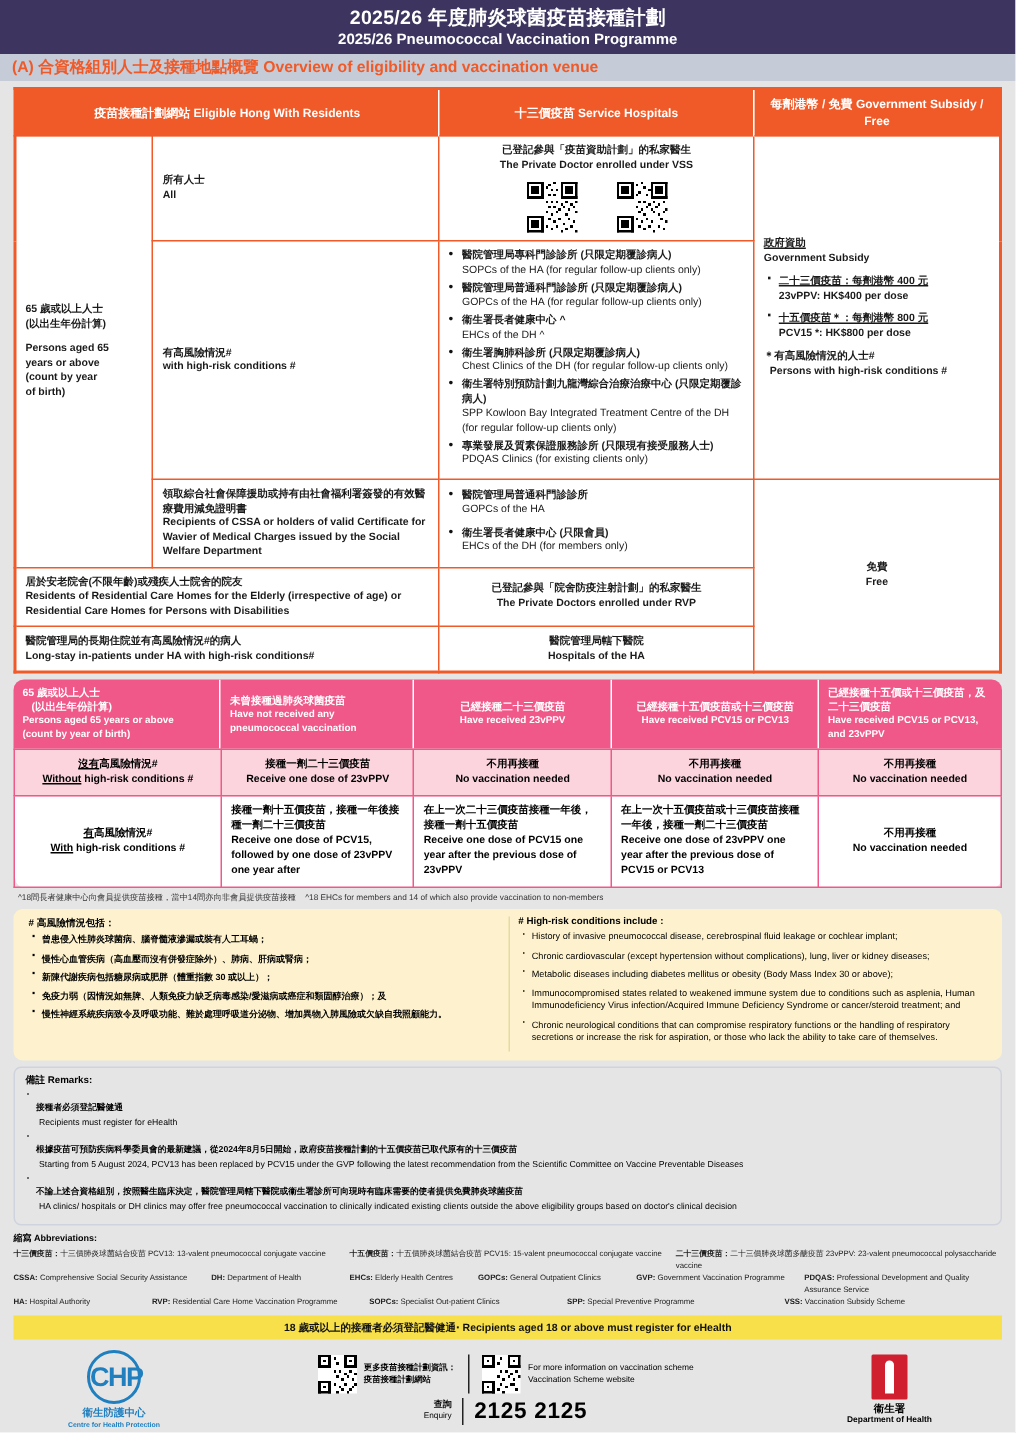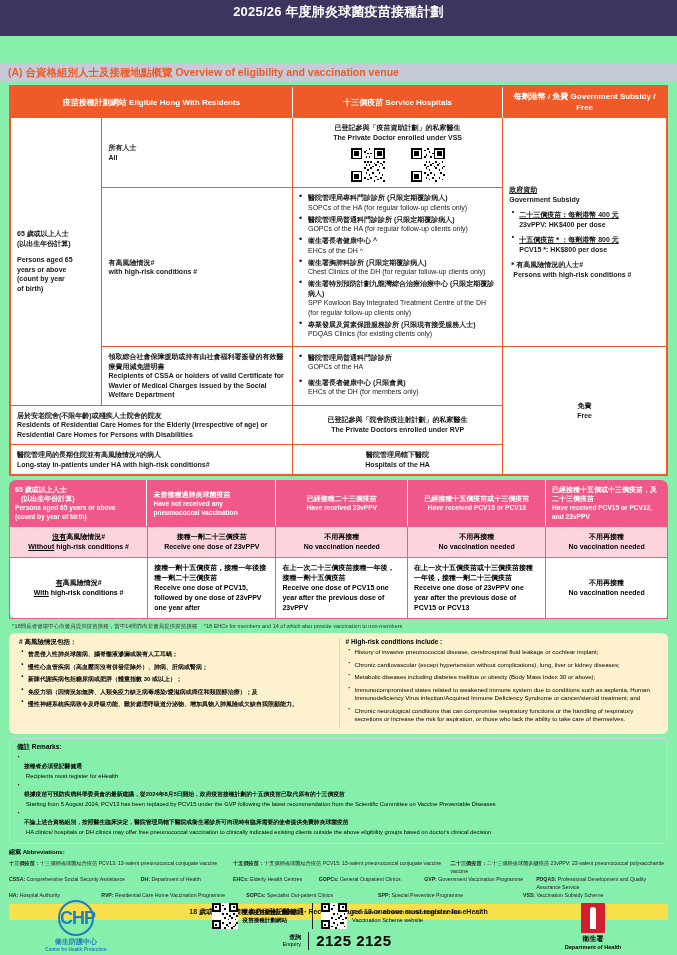--- a/index.html
+++ b/index.html
@@ -2,21 +2,21 @@
 <html><head>
 <meta charset="utf-8">
 <style>
   * { box-sizing: border-box; margin: 0; padding: 0; }
   html, body {
     width: 677px; height: 955px;
     background: #ffffff;
     font-family: "Liberation Sans", "DejaVu Sans", sans-serif;
     overflow: hidden;
   }
-  .page { position: relative; width: 677px; height: 955px; background: #86efac; }
+  .page { position: relative; width: 677px; height: 955px; background: #e5e5e5; }
 
   
   .titlebar {
     background: #3d3560;
     color: #ffffff;
     text-align: center;
     padding: 4px 0 6px 0;
     height: 36px;
   }
   .title-zh { font-size: 13px; font-weight: bold; letter-spacing: .2px; line-height: 16px; }
@@ -26,21 +26,21 @@
   .sec-head {
     background: #c6cbd8;
     padding: 3px 8px 2px 8px;
     font-size: 10.5px;
     font-weight: bold;
     height: 18px;
     line-height: 13px;
     white-space: nowrap;
     overflow: hidden;
   }
-  .sec-head.a { color: #ef5a28; margin-top: 27px; }
+  .sec-head.a { color: #ef5a28; }
   .sec-head.b { color: #f1588a; }
   .sec-head .en { font-weight: bold; }
 
   
   .tblA-wrap { padding: 4px 9px 0 9px; }
   table.tblA {
     width: 100%;
     border-collapse: collapse;
     table-layout: fixed;
     border: 2px solid #ef5a28;
@@ -227,20 +227,21 @@
   .doh-zh { font-size: 7px; font-weight: bold; }
   .doh-en { font-size: 5.6px; font-weight: bold; }
 </style>
 </head>
 <body>
 
 <div class="page">
 
   <div class="titlebar">
     <div class="title-zh">2025/26 年度肺炎球菌疫苗接種計劃</div>
+    <div class="title-en">2025/26 Pneumococcal Vaccination Programme</div>
   </div>
 
   <div class="sec-head a">
     <span>(A)</span>
     <span>合資格組別人士及接種地點概覽</span>
     <span class="en">Overview of eligibility and vaccination venue</span>
   </div>
 
   <div class="tblA-wrap">
     <table class="tblA">

